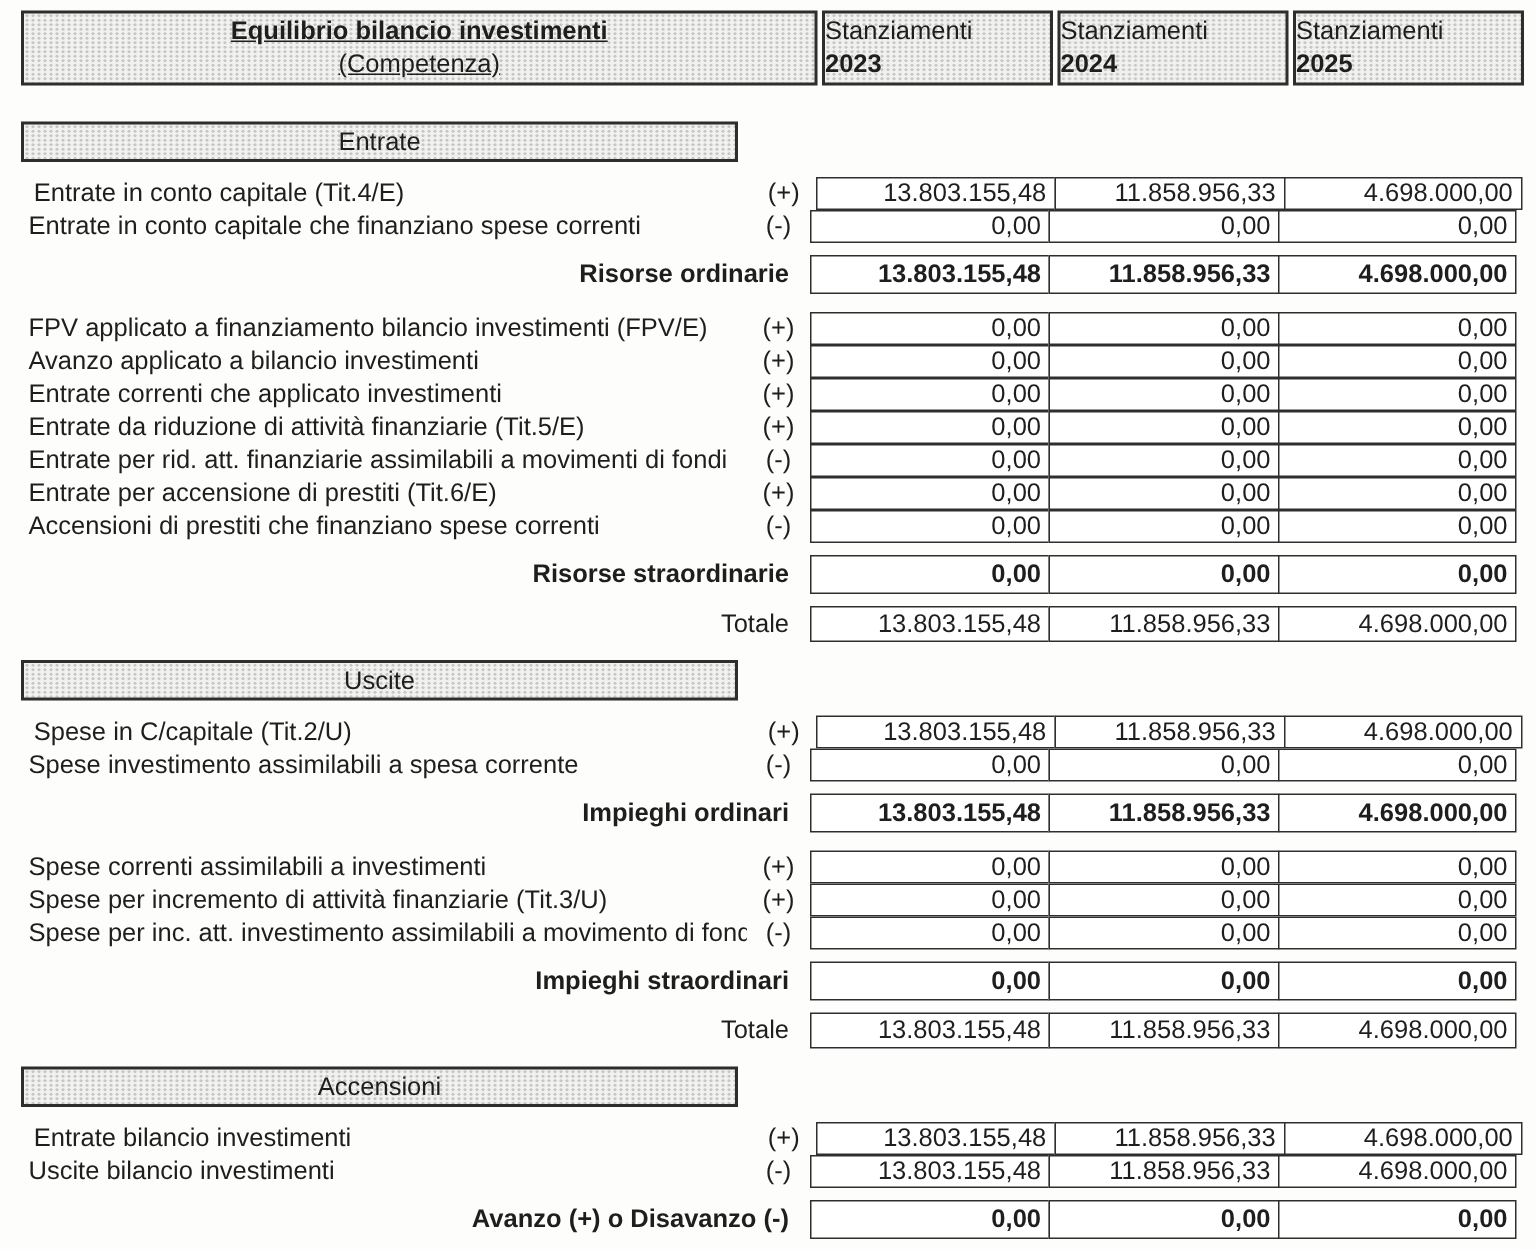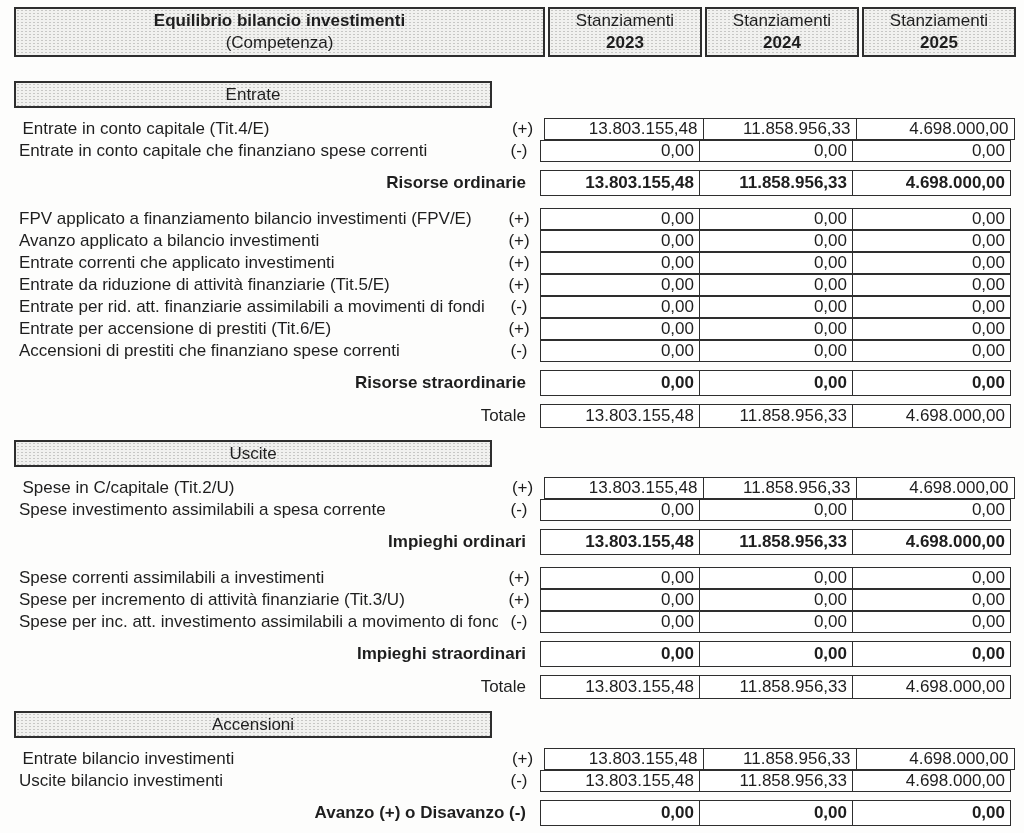--- a/index.html
+++ b/index.html
@@ -21,26 +21,26 @@
     background-image: radial-gradient(#c7c7c5 1px, rgba(255,255,255,0) 1.2px);
     background-size:4px 3px;
   }
   .box { border:2px solid #2e2e2e; box-sizing:border-box; }
 
   
   .hdr { display:flex; }
   .hdr-title {
     width:531px; height:50px;
     display:flex; flex-direction:column; justify-content:center; align-items:center;
-    line-height:22px; text-align:center;
+    line-height:22px; text-align:center;text-decoration:underline;
   }
   .hdr-title .t { font-weight:bold; }
   .hdr-col {
     width:154px; height:50px; margin-left:3px;
-    display:flex; flex-direction:column; justify-content:center; align-items:center;
+    display:flex; flex-direction:column; justify-content:center; align-items:flex-start;
     line-height:22px; text-align:center;
   }
   .hdr-col .y { font-weight:bold; }
 
   
   .section-box {
     width:478px; height:27px; line-height:23px;
     text-align:center; box-sizing:border-box;
     margin-top:12px;
   }

